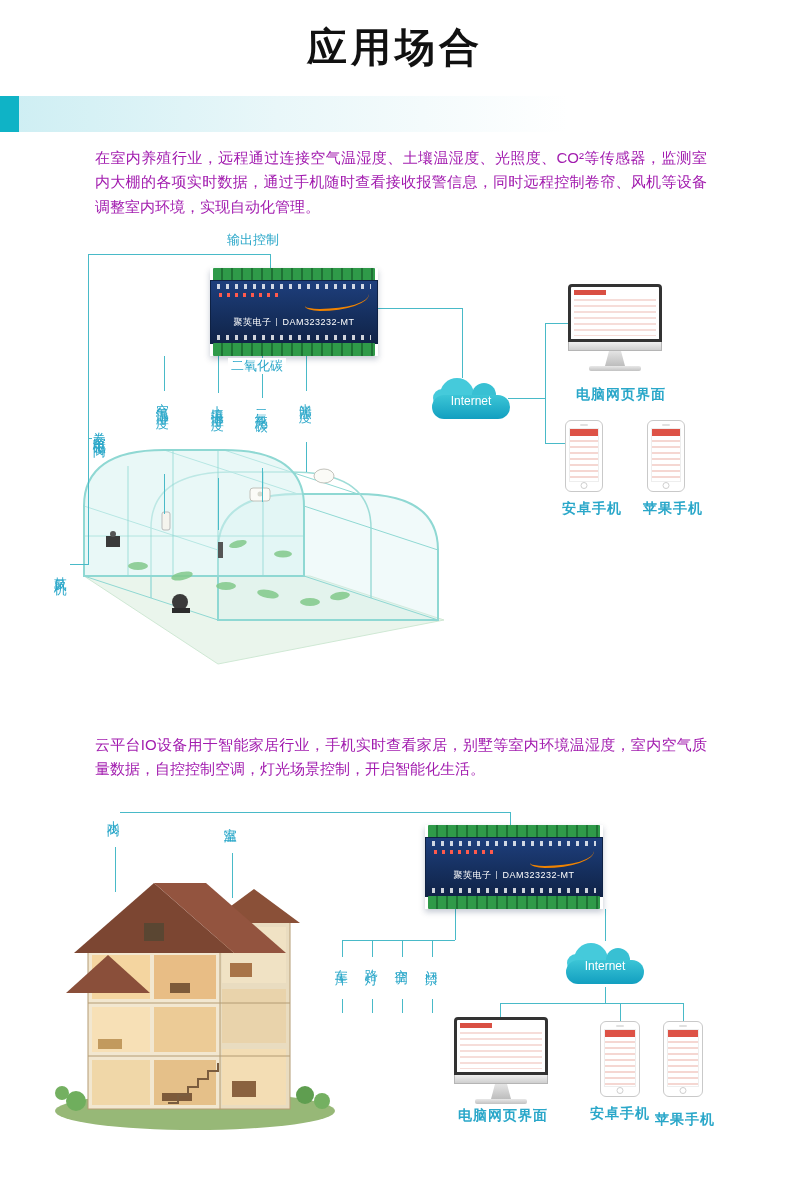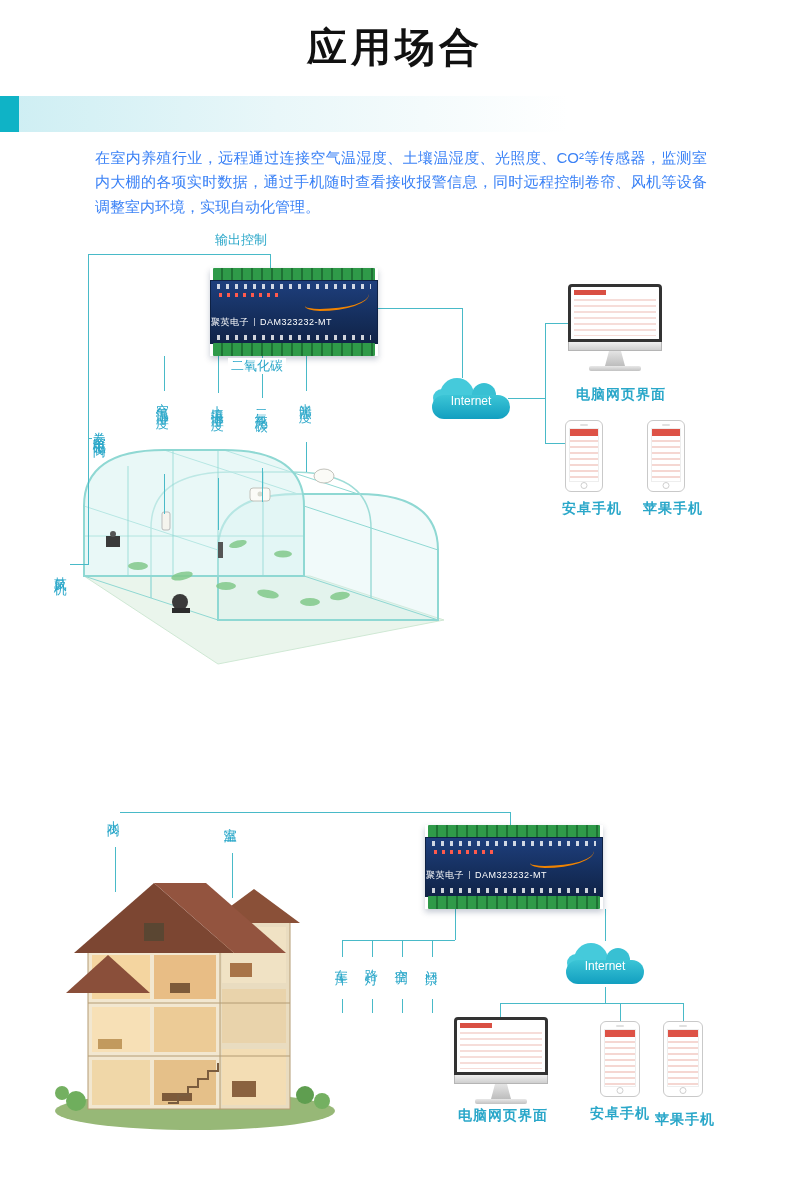--- a/index.html
+++ b/index.html
@@ -3,36 +3,36 @@
 <meta charset="utf-8">
 <style>
   *{margin:0;padding:0;box-sizing:border-box}
   html,body{background:#fff}
   body{width:790px;font-family:"Liberation Sans","DejaVu Sans",sans-serif}
   .page{position:relative;width:790px;height:1191px;background:#fff;overflow:hidden}
   .page-title{position:absolute;top:20px;left:0;width:100%;text-align:center;font-size:40px;font-weight:bold;letter-spacing:4px;color:#111}
   .section-header{position:absolute;left:0;width:100%;height:36px;background:linear-gradient(90deg,#cdeef3 0,#e9f7f9 35%,#ffffff 72%)}
   .accent-block{position:absolute;left:0;top:0;width:19px;height:36px;background:var(--accent-teal,#0fb3c6)}
   .section-heading{position:absolute;left:95px;top:50%;transform:translateY(-50%);font-size:18px;font-weight:bold;color:#13284a;letter-spacing:1px}
-  .para{position:absolute;left:95px;width:612px;font-size:15px;line-height:1.62;color:#3b82f6;text-align:justify}
+  .para{position:absolute;left:95px;width:612px;font-size:15px;line-height:1.62;color:#a21caf;text-align:justify}
   .diagram{position:absolute;left:0;width:790px}
   .wire{position:absolute;background:var(--wire-teal,#49bac8);display:block;z-index:1}
   .hlabel{position:absolute;color:var(--label-blue,#2aa7c9);font-size:13px;background:#fff;padding:0 3px;line-height:16px;z-index:3;white-space:nowrap}
   .vlabel{position:absolute;writing-mode:vertical-rl;text-orientation:upright;color:var(--label-blue,#2aa7c9);font-size:13px;letter-spacing:3px;line-height:1.05;background:#fff;z-index:3;padding:2px 0}
   .caption{position:absolute;color:var(--label-blue,#2aa7c9);font-size:14px;font-weight:bold;letter-spacing:1px;z-index:3;white-space:nowrap}
   
   .device{position:absolute;z-index:2;box-shadow:0 3px 6px rgba(20,40,80,.25)}
   .dev-strip{position:absolute;left:3px;right:3px;height:13px;background:repeating-linear-gradient(90deg,var(--terminal-green,#2f9a49) 0 8px,#1e7134 8px 10px);border-radius:1px}
   .dev-strip.top{top:0}.dev-strip.bottom{bottom:0}
   .dev-mid{position:absolute;left:0;right:0;top:12px;bottom:12px;background:linear-gradient(180deg,#1e3f7d 0,#152e5c 60%,#102347 100%);border:1px solid #0e2144}
   .dev-ticks{position:absolute;left:6px;right:6px;top:3px;height:5px;background:repeating-linear-gradient(90deg,rgba(255,255,255,.8) 0 3px,transparent 3px 9px)}
   .dev-ticks.b{top:auto;bottom:3px}
   .dev-leds{position:absolute;left:8px;top:12px;width:64px;height:4px;background:repeating-linear-gradient(90deg,#ff5a4d 0 3px,transparent 3px 8px)}
   .dev-arc{position:absolute;right:8px;top:8px;width:64px;height:22px;border-bottom:2px solid var(--device-orange,#f08300);border-radius:0 0 100% 30%}
-  .dev-brand{position:absolute;left:0;right:0;bottom:14px;color:#fff;font-size:9px;letter-spacing:.5px;white-space:nowrap}
+  .dev-brand{position:absolute;left:0;right:0;bottom:14px;text-align:center;color:#fff;font-size:9px;letter-spacing:.5px;white-space:nowrap}
   .dev-sep{display:inline-block;width:1px;height:8px;background:rgba(255,255,255,.65);margin:0 5px;vertical-align:-1px}
   
   .cloud{position:absolute;width:78px;height:46px;z-index:2}
   .cloud span{position:absolute;display:block}
   .c-p1{width:34px;height:34px;left:8px;top:2px;border-radius:50%;background:#45cadb}
   .c-p2{width:24px;height:24px;left:40px;top:7px;border-radius:50%;background:#38c0d3}
   .c-p3{width:18px;height:18px;left:1px;top:13px;border-radius:50%;background:#45cadb}
   .c-base{left:0;right:0;bottom:3px;height:24px;border-radius:12px;background:linear-gradient(180deg,#3cc5d6,#129fc0)}
   .c-label{left:0;right:0;top:18px;text-align:center;color:#fff;font-size:12px}
   
@@ -81,21 +81,21 @@
     <i class="wire" style="left:218px;top:250px;width:1px;height:52px"></i>
     <i class="wire" style="left:262px;top:240px;width:1px;height:34px"></i>
     <i class="wire" style="left:306px;top:214px;width:1px;height:30px"></i>
     <i class="wire" style="left:378px;top:80px;width:84px;height:1px"></i>
     <i class="wire" style="left:462px;top:80px;width:1px;height:70px"></i>
     <i class="wire" style="left:508px;top:170px;width:37px;height:1px"></i>
     <i class="wire" style="left:545px;top:95px;width:1px;height:121px"></i>
     <i class="wire" style="left:545px;top:95px;width:23px;height:1px"></i>
     <i class="wire" style="left:545px;top:215px;width:22px;height:1px"></i>
 
-    <span class="hlabel" style="left:212px;top:4px">输出控制</span>
+    <span class="hlabel" style="left:224px;top:4px">输出控制</span>
     <span class="hlabel" style="left:228px;top:130px">二氧化碳</span>
     <span class="vlabel" style="left:92px;top:192px">卷帘电磁阀</span>
     <span class="vlabel" style="left:155px;top:163px">空气温湿度</span>
     <span class="vlabel" style="left:210px;top:165px">土壤温湿度</span>
     <span class="vlabel" style="left:254px;top:170px">二氧化碳</span>
     <span class="vlabel" style="left:298px;top:163px">光照度</span>
     <span class="vlabel" style="left:53px;top:336px">鼓风机</span>
 
     <div class="device" style="left:210px;top:40px;width:168px;height:88px">
       <div class="dev-strip top"></div>
@@ -199,20 +199,21 @@
       <div class="ph-screen">
         <div class="ph-head"></div>
         <div class="ph-rows"></div>
       </div>
     </div>
     <span class="caption" style="left:562px;top:272px">安卓手机</span>
     <span class="caption" style="left:643px;top:272px">苹果手机</span>
   </div>
 
 
+  <p class="para" style="top:733px">云平台IO设备用于智能家居行业，手机实时查看家居，别墅等室内环境温湿度，室内空气质量数据，自控控制空调，灯光场景控制，开启智能化生活。</p>
 
   <div class="diagram" style="top:795px;height:396px">
 
     <i class="wire" style="left:120px;top:17px;width:390px;height:1px"></i>
     <i class="wire" style="left:510px;top:17px;width:1px;height:13px"></i>
     <i class="wire" style="left:115px;top:52px;width:1px;height:45px"></i>
     <i class="wire" style="left:232px;top:58px;width:1px;height:45px"></i>
     <i class="wire" style="left:455px;top:114px;width:1px;height:31px"></i>
     <i class="wire" style="left:342px;top:145px;width:113px;height:1px"></i>
     <i class="wire" style="left:342px;top:145px;width:1px;height:17px"></i>

